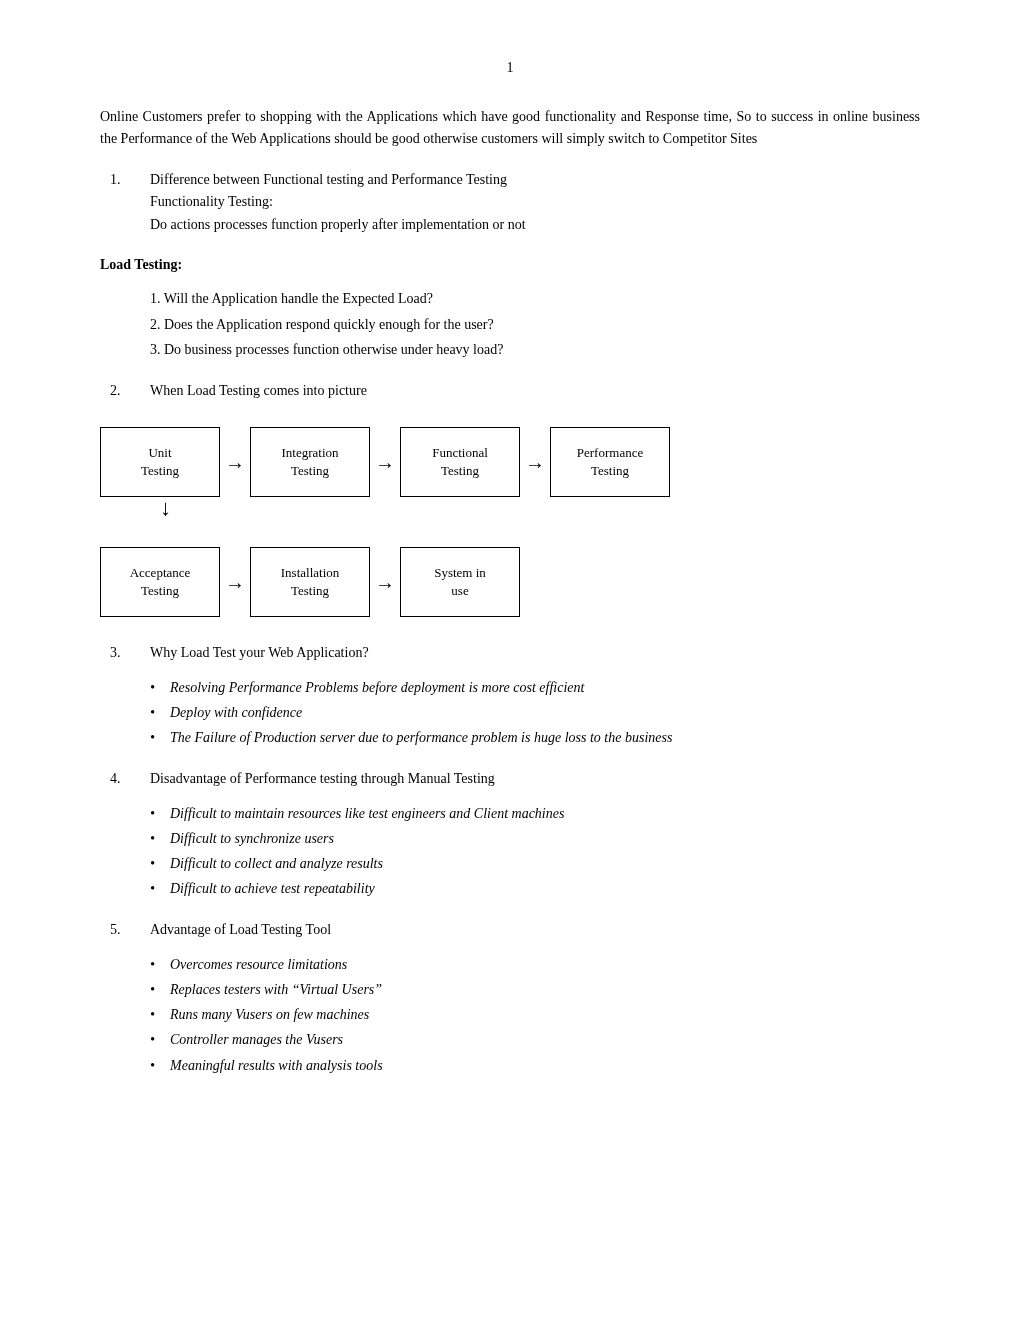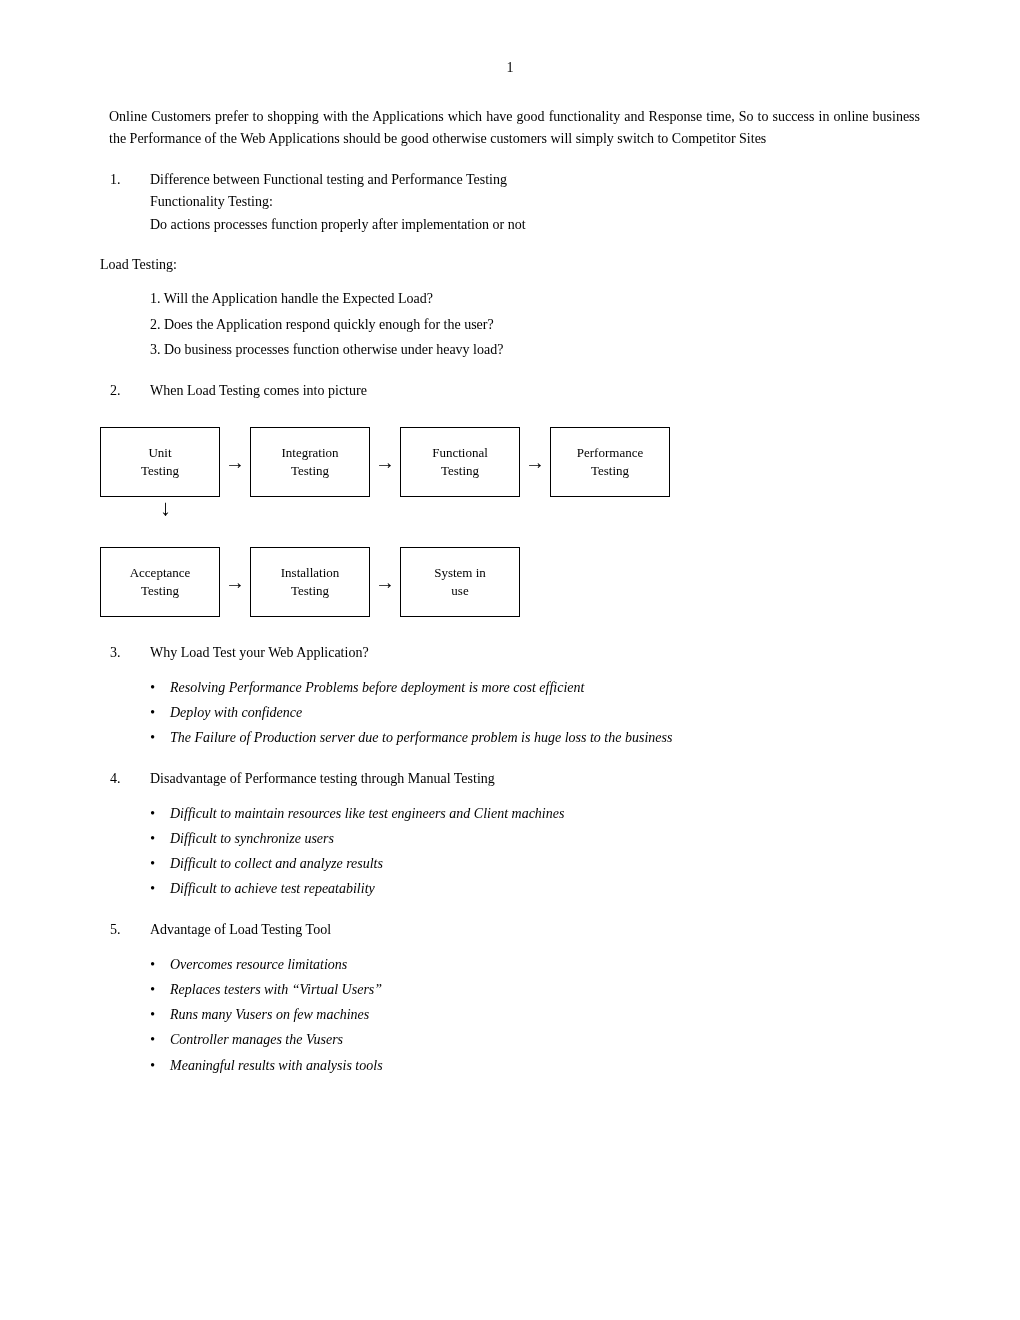--- a/index.html
+++ b/index.html
@@ -23,39 +23,39 @@
     }
     .page-number {
       text-align: center;
       margin-bottom: 30px;
       font-size: 14px;
     }
     .intro-paragraph {
       text-align: justify;
       line-height: 1.6;
       margin-bottom: 20px;
-      margin-left: 9px;
     }
     .numbered-item {
       display: flex;
       margin-bottom: 10px;
       line-height: 1.6;
     }
     .numbered-item .num {
       min-width: 50px;
       text-align: left;
       padding-left: 10px;
     }
     .numbered-item .content {
       flex: 1;
     }
     .load-testing-label {
       margin-bottom: 10px;
       margin-top: 16px;
       line-height: 1.6;
+      font-weight: bold;
     }
     .sub-numbered-list {
       list-style: none;
       padding-left: 50px;
       margin-bottom: 15px;
     }
     .sub-numbered-list li {
       line-height: 1.8;
     }
     .sub-numbered-list li::before {

